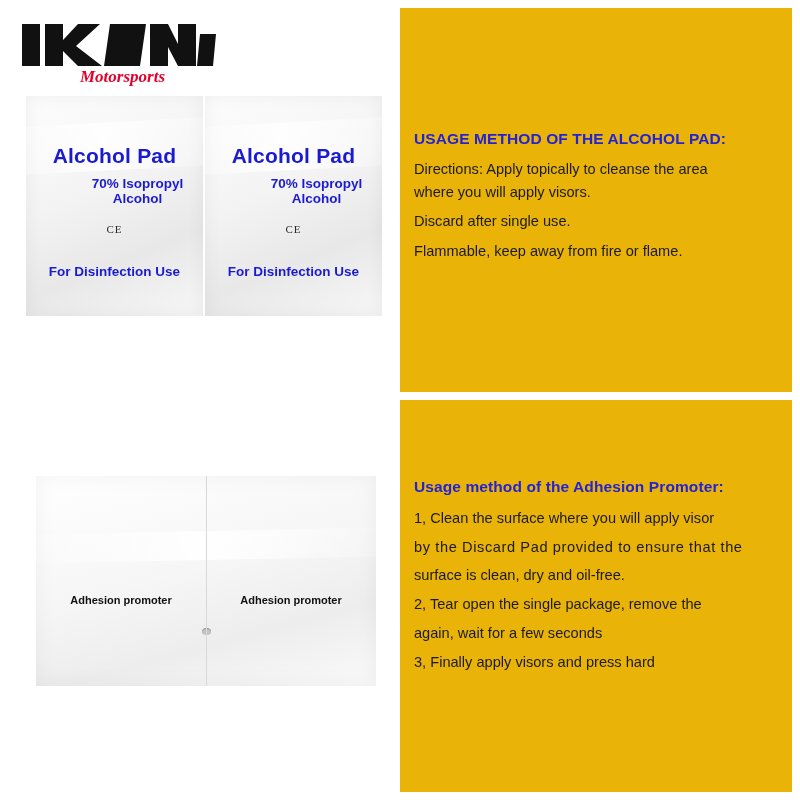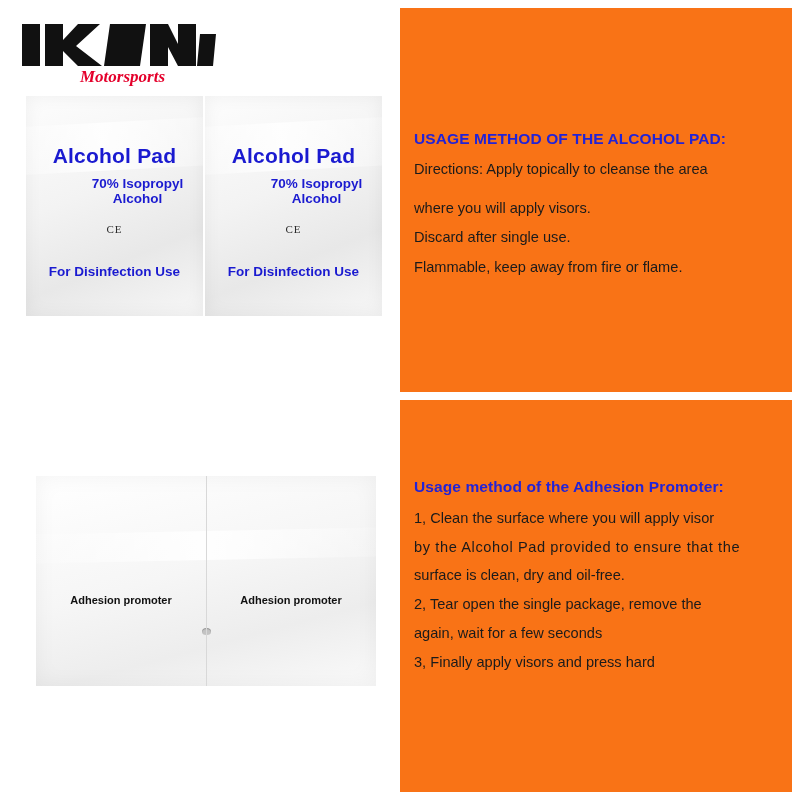--- a/index.html
+++ b/index.html
@@ -40,21 +40,21 @@
 
   .img-side {
     position: relative;
     width: 392px;
     background: #ffffff;
     flex: 0 0 392px;
   }
   .text-side {
     position: relative;
     flex: 1 1 auto;
-    background: #f97316;
+    background: #eab308;
     box-sizing: border-box;
     padding: 16px 14px;
   }
 
   
   .logo {
     position: absolute;
     left: 10px;
     top: 12px;
     width: 200px;
@@ -198,21 +198,21 @@
     line-height: 1.42;
   }
   .block-top {
     position: absolute;
     left: 14px;
     right: 10px;
     top: 122px;
   }
   .block-top .txt-head { margin-bottom: 11px; }
   .block-top .txt-line { margin-bottom: 9px; }
-  .block-top .txt-line.wrap { margin-bottom: 18px; }
+  .block-top .txt-line.wrap { margin-bottom: 2px; }
 
   .block-bottom {
     position: absolute;
     left: 14px;
     right: 8px;
     top: 78px;
   }
   .block-bottom .txt-head { margin-bottom: 12px; }
   .block-bottom .txt-line { margin-bottom: 8px; }
   .spaced { letter-spacing: 0.6px; }
@@ -285,21 +285,21 @@
         <div class="promoter-label left">Adhesion promoter</div>
         <div class="promoter-label right">Adhesion promoter</div>
         <div class="promoter-dot"></div>
       </div>
     </div>
 
     <div class="text-side">
       <div class="block-bottom">
         <div class="txt-head">Usage method of the Adhesion Promoter:</div>
         <div class="txt-line">1, Clean the surface where you will apply visor</div>
-        <div class="txt-line spaced">by the  Alcohol  Pad  provided to ensure that the</div>
+        <div class="txt-line spaced">by the  Discard  Pad  provided to ensure that the</div>
         <div class="txt-line">surface is clean, dry and oil-free.</div>
         <div class="txt-line">2, Tear open the single package, remove the</div>
         <div class="txt-line">again, wait for a few seconds</div>
         <div class="txt-line">3, Finally apply visors and press hard</div>
       </div>
     </div>
   </div>
 
 </div>
 

